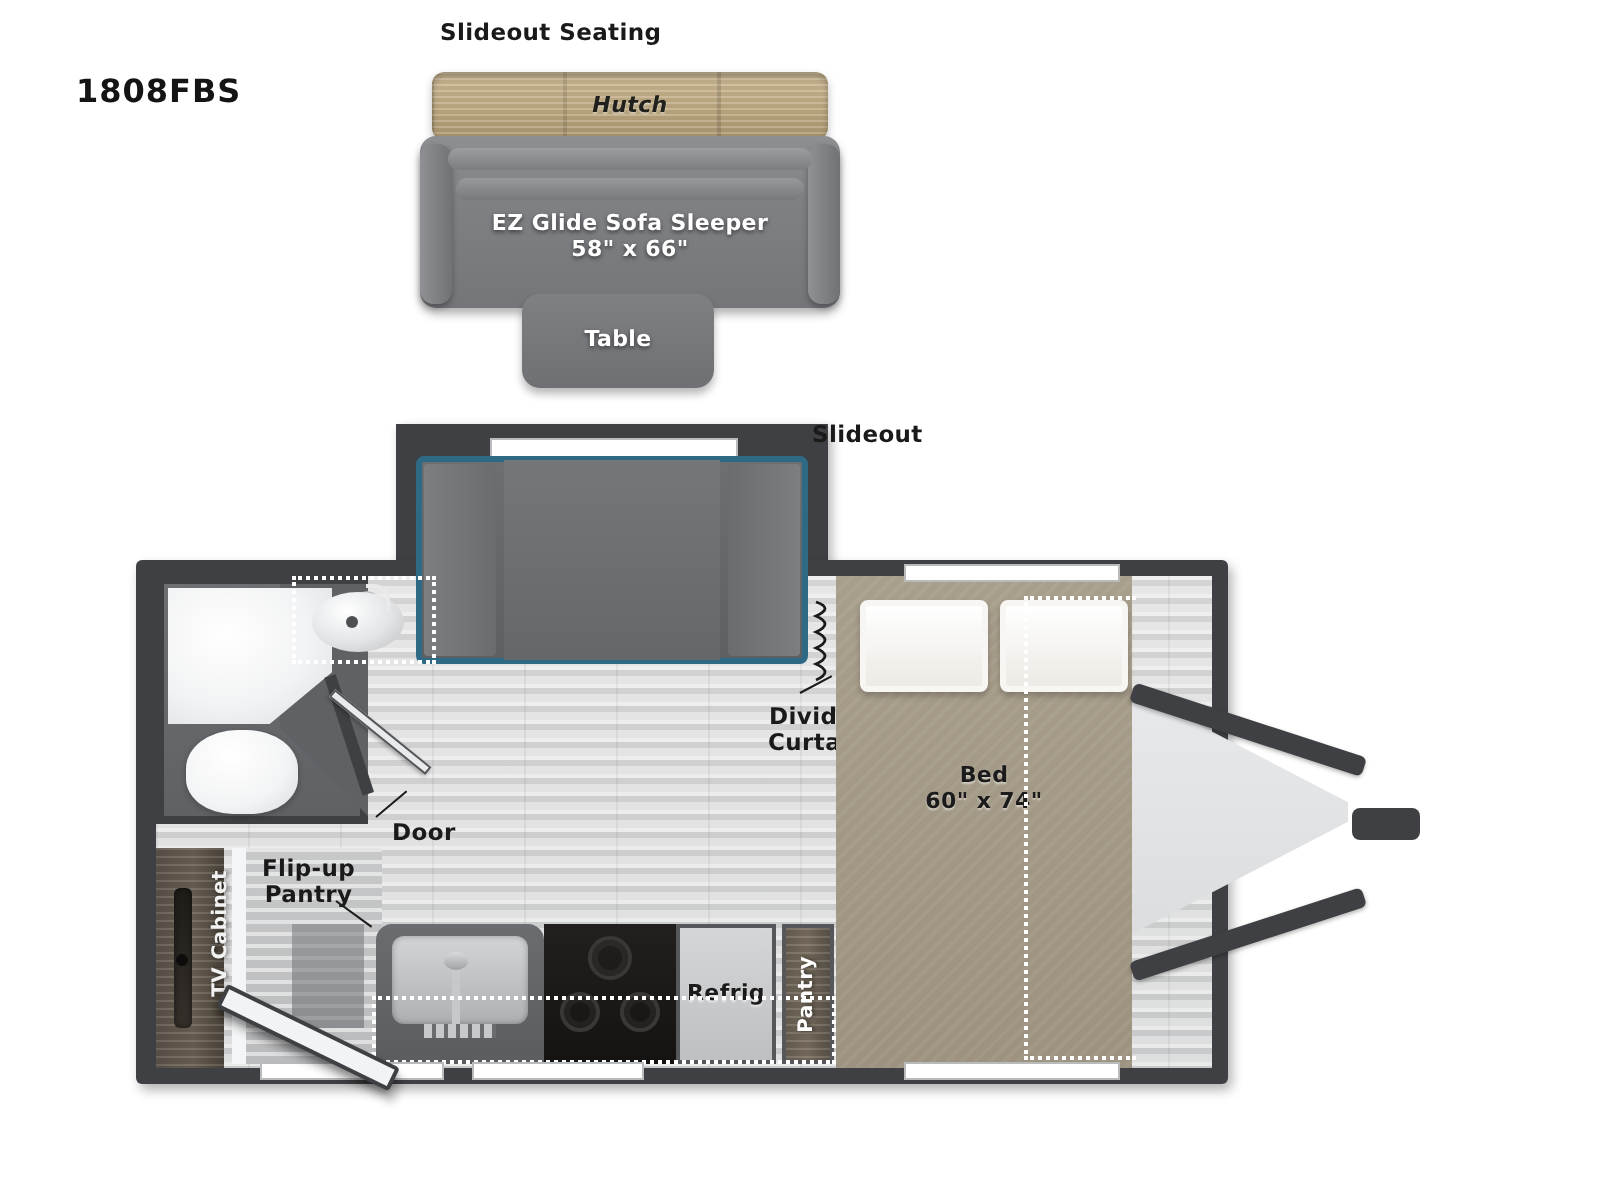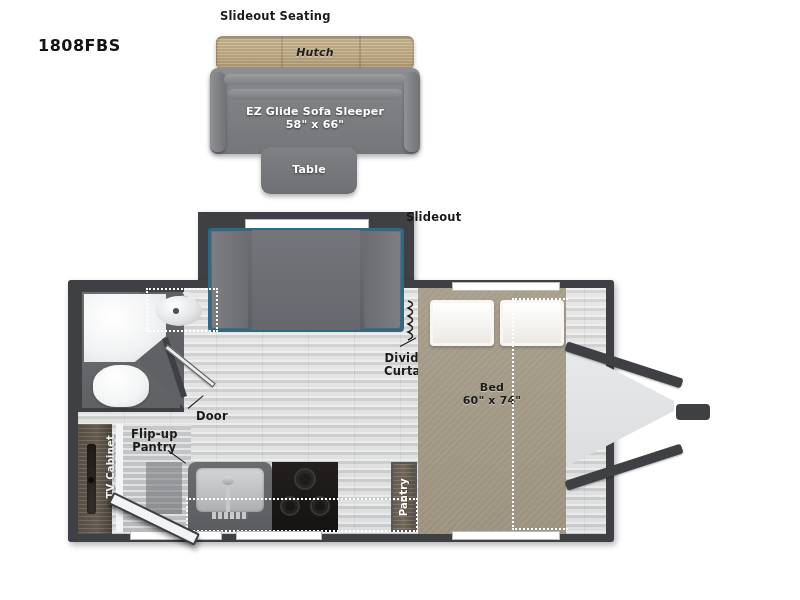--- a/index.html
+++ b/index.html
@@ -368,20 +368,23 @@
   <div class="abs sink-bowl"></div>
   <div class="abs sink-faucet"></div>
   <div class="abs sink-spout"></div>
   <div class="abs sink-handles"></div>
 
   <div class="abs stove"></div>
   <div class="abs burner b1"></div>
   <div class="abs burner b2"></div>
   <div class="abs burner b3"></div>
 
+  <div class="abs refrig">
+    <span class="roomlabel">Refrig</span>
+  </div>
 
   <div class="abs pantry">
     <span class="roomlabel vert" style="font-size:10px;">Pantry</span>
   </div>
 
   <div class="abs kitchen-dots"></div>
 
   <div class="abs bed-area"></div>
   <div class="abs pillow-l"></div>
   <div class="abs pillow-r"></div>

